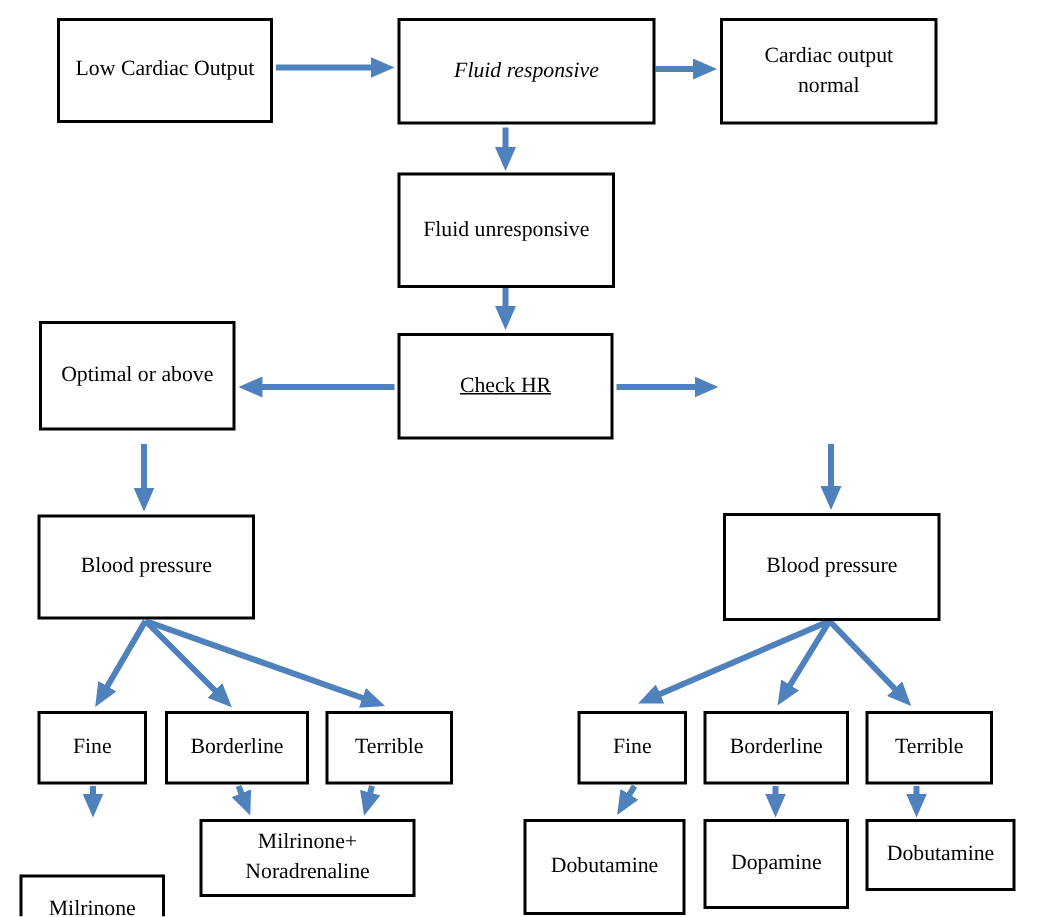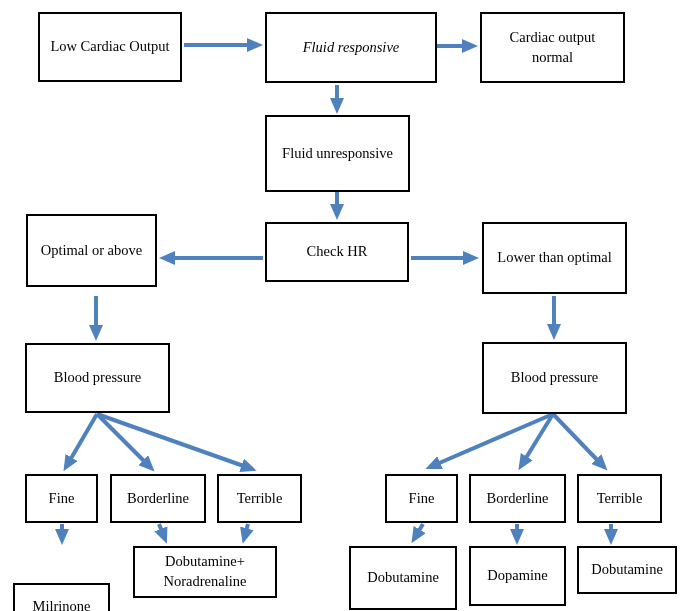--- a/index.html
+++ b/index.html
@@ -77,30 +77,29 @@
     <line x1="553" y1="414" x2="604" y2="467" marker-end="url(#ah)"></line>
     <line x1="423" y1="524" x2="414" y2="539" marker-end="url(#ah)"></line>
     <line x1="517" y1="524" x2="517" y2="540" marker-end="url(#ah)"></line>
     <line x1="611" y1="524" x2="611" y2="540" marker-end="url(#ah)"></line>
   </svg>
 
   <div class="node" style="left:38px;  top:12px;  width:144px; height:70px;">Low Cardiac Output</div>
   <div class="node" style="left:265px; top:12px;  width:172px; height:71px;font-style:italic;">Fluid responsive</div>
   <div class="node" style="left:480px; top:12px;  width:145px; height:71px;">Cardiac output normal</div>
   <div class="node" style="left:265px; top:115px; width:145px; height:77px;">Fluid unresponsive</div>
-  <div class="node" style="left:265px; top:222px; width:144px; height:60px;">Check HR</div>
+  <div class="node" style="left:265px; top:222px; width:144px; height:71px;text-decoration:underline;">Check HR</div>
   <div class="node" style="left:26px;  top:214px; width:131px; height:73px;">Optimal or above</div>
-  <div class="node" style="left:482px; top:222px; width:145px; height:72px;">Lower than optimal</div>
   <div class="node" style="left:25px;  top:343px; width:145px; height:70px;">Blood pressure</div>
   <div class="node" style="left:482px; top:342px; width:145px; height:72px;">Blood pressure</div>
   <div class="node" style="left:25px;  top:474px; width:73px;  height:49px;">Fine</div>
   <div class="node" style="left:110px; top:474px; width:96px;  height:49px;">Borderline</div>
   <div class="node" style="left:217px; top:474px; width:85px;  height:49px;">Terrible</div>
   <div class="node" style="left:13px;  top:546px; width:97px;  height:48px;margin-top:37px;">Milrinone</div>
-  <div class="node" style="left:133px; top:546px; width:144px; height:52px;">Dobutamine+ Noradrenaline</div>
+  <div class="node" style="left:133px; top:546px; width:144px; height:52px;">Milrinone+ Noradrenaline</div>
   <div class="node" style="left:385px; top:474px; width:73px;  height:49px;">Fine</div>
   <div class="node" style="left:469px; top:474px; width:97px;  height:49px;">Borderline</div>
   <div class="node" style="left:577px; top:474px; width:85px;  height:49px;">Terrible</div>
   <div class="node" style="left:349px; top:546px; width:108px; height:64px;">Dobutamine</div>
   <div class="node" style="left:469px; top:546px; width:97px;  height:60px;">Dopamine</div>
   <div class="node" style="left:577px; top:546px; width:100px; height:48px;">Dobutamine</div>
 
 </div>
 
 </body></html>

